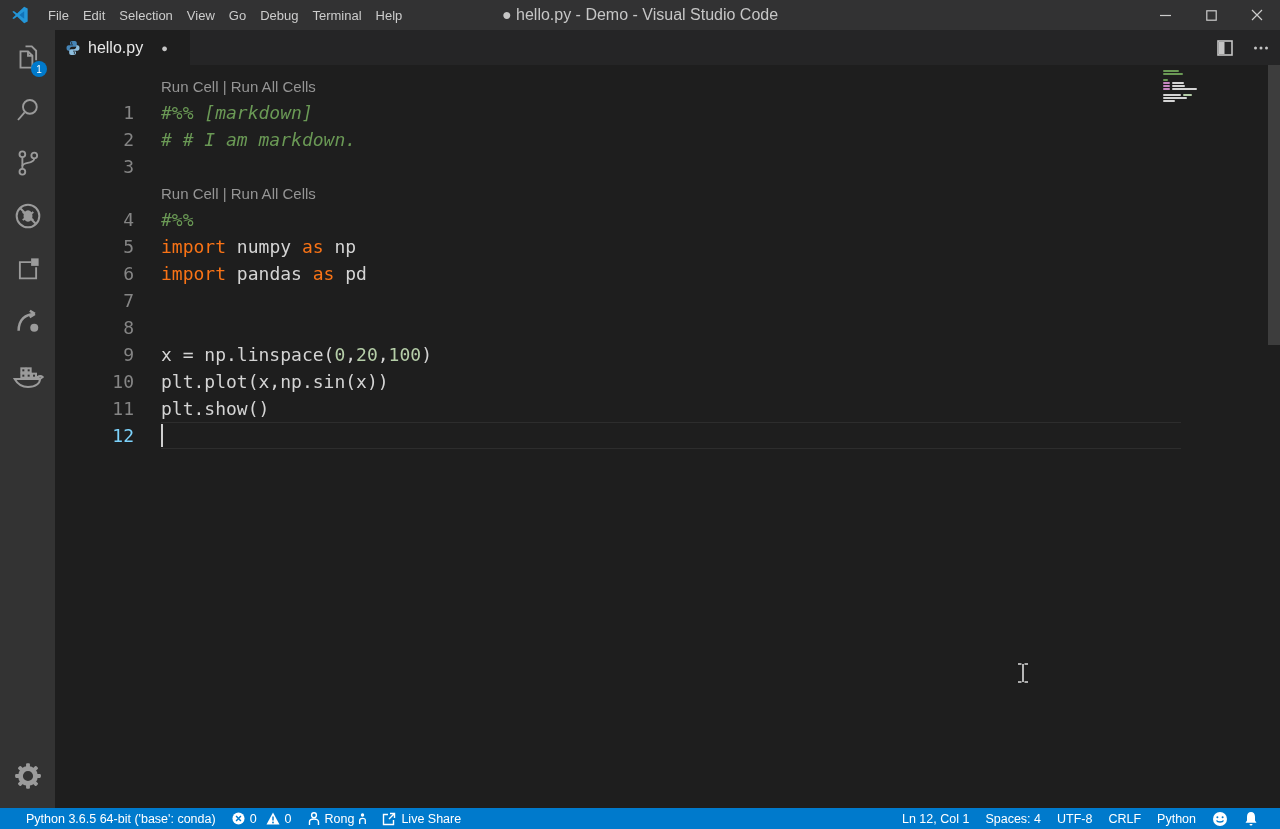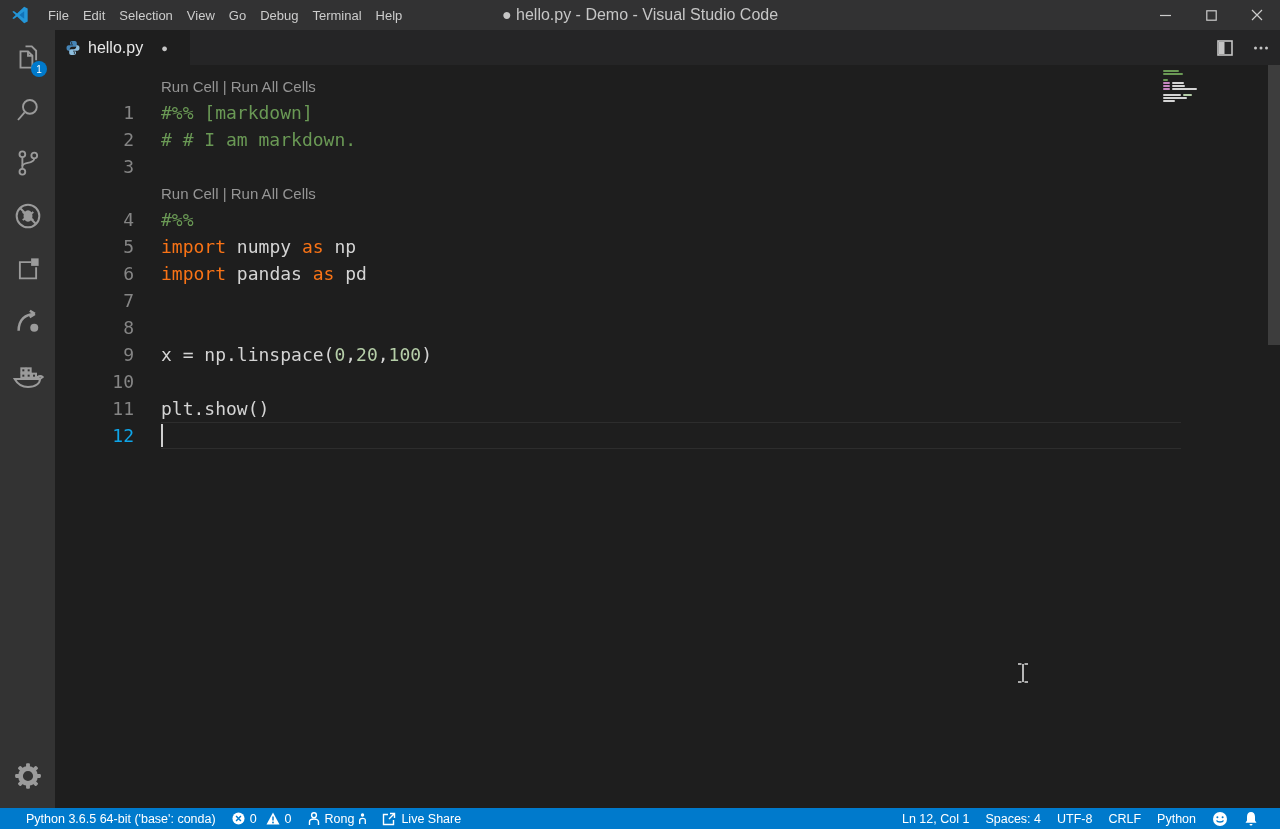--- a/index.html
+++ b/index.html
@@ -35,25 +35,25 @@
   .tab-dot { color:#c5c5c5; font-size:11px; margin-left:18px; }
   .tab-actions { position:absolute; right:8px; top:0; height:35px; display:flex; align-items:center; gap:14px; }
   .tab-actions .act { color:#c5c5c5; display:flex; align-items:center; justify-content:center; width:22px; height:22px; }
 
   .editor { position:absolute; top:35px; left:0; right:0; bottom:0; overflow:hidden;
             font-family:"DejaVu Sans Mono", monospace; font-size:18px; }
   .rows { position:absolute; top:8px; left:0; right:0; }
   .row { position:relative; height:27px; display:flex; align-items:center;margin-left:16px; }
   .row.codelens-row { height:26px; }
   .ln { width:63px; text-align:right; color:#858585; font-size:18px; flex:none; }
-  .row.current .ln { color:#0ea5e9; }
+  .row.current .ln { color:#7dd3fc; }
   .codecol { margin-left:27px; white-space:pre; color:#d4d4d4; }
   .codelens-text { margin-left:90px; font-family:"Liberation Sans", sans-serif; font-size:15px; color:#959595; }
   .codelens-text .lens-link { cursor:pointer; }
-  .tok-comment { color:#6a9955; }
+  .tok-comment { color:#6a9955;font-style:italic; }
   .tok-keyword { color:#f97316; }
   .tok-number  { color:#b5cea8; }
   .tok-default { color:#d4d4d4; }
   .line-highlight { position:absolute; left:90px; width:1020px; top:0; bottom:0;
                     border-top:1px solid rgba(255,255,255,0.07); border-bottom:1px solid rgba(255,255,255,0.07); }
   .caret { position:absolute; left:90px; top:2px; width:2px; height:23px; background:#cfcfcf; }
 
   .minimap { position:absolute; top:5px; right:63px; width:54px; }
   .mm-row { height:2px; margin-bottom:1px; display:flex; gap:2px; }
   .mm-seg { height:2px; border-radius:1px; }
@@ -249,20 +249,21 @@
           <div class="row">
             <div class="ln">8</div>
             <div class="codecol"></div>
           </div>
           <div class="row">
             <div class="ln">9</div>
             <div class="codecol"><span class="tok-default">x = np.linspace(</span><span class="tok-number">0</span><span class="tok-default">,</span><span class="tok-number">20</span><span class="tok-default">,</span><span class="tok-number">100</span><span class="tok-default">)</span></div>
           </div>
           <div class="row">
             <div class="ln">10</div>
+            <div class="codecol"><span class="tok-default">plt.plot(x,np.sin(x))</span></div>
           </div>
           <div class="row">
             <div class="ln">11</div>
             <div class="codecol"><span class="tok-default">plt.show()</span></div>
           </div>
           <div class="row current">
             <div class="line-highlight"></div>
             <div class="ln">12</div>
             <div class="codecol"></div>
             <div class="caret"></div>

